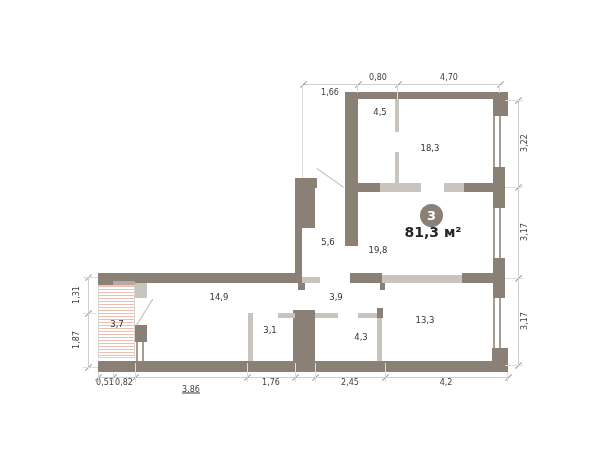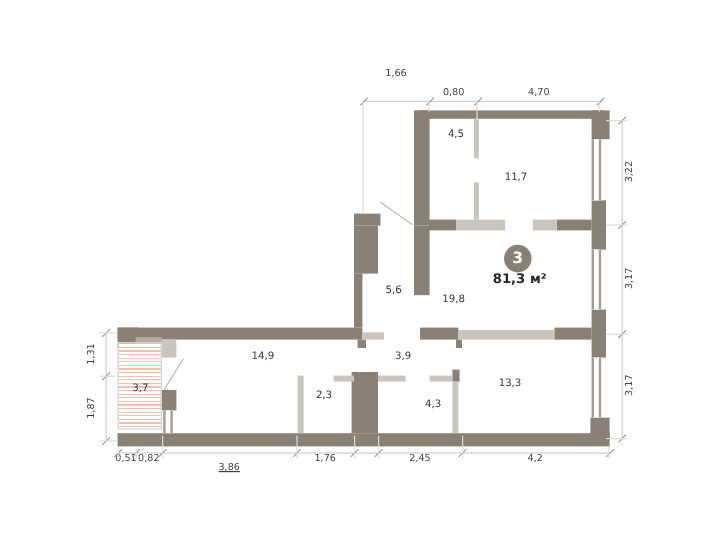--- a/index.html
+++ b/index.html
@@ -13,21 +13,21 @@
          background:repeating-linear-gradient(to bottom,#f3bdb0 0,#f3bdb0 1px,#ffffff 1px,#ffffff 3px);}
   .rlabel{position:absolute;font-size:8.5px;color:#333;transform:translate(-50%,-50%);white-space:nowrap;}
   .dlabel{position:absolute;font-size:8px;color:#3d3d3d;transform:translate(-50%,-50%);white-space:nowrap;}
   .dlabel.rot{transform:translate(-50%,-50%) rotate(-90deg);}
   .dline{position:absolute;background:#cfcfcd;}
   .ext{position:absolute;background:#dedcd9;}
   .tick{position:absolute;width:9px;height:1px;background:#9e9a94;transform:rotate(-45deg);}
   .leaf{position:absolute;height:1px;background:#bdbab5;transform-origin:0 0;}
   .badge{position:absolute;left:420px;top:204px;width:23px;height:23px;border-radius:50%;
          background:#8a8076;color:#fff;font-size:13px;font-weight:bold;text-align:center;line-height:23px;}
-  .area{position:absolute;left:433px;top:232px;font-size:11px;font-weight:bold;color:#262626;
+  .area{position:absolute;left:433px;top:232px;font-size:14px;font-weight:bold;color:#262626;
         transform:translate(-50%,-50%);white-space:nowrap;}
 </style>
 </head>
 <body>
 
 <div id="plan">
 
   <div class="wd" style="left:348px;top:92px;width:155px;height:7px;"></div>
   <div class="wd" style="left:345px;top:92px;width:13px;height:96px;"></div>
   <div class="wd" style="left:345px;top:188px;width:13px;height:58px;"></div>
@@ -72,36 +72,36 @@
 
   <div class="hatch" style="left:98px;top:285px;width:37px;height:73px;"></div>
 
   <div class="leaf" style="left:317px;top:168px;width:33px;transform:rotate(35deg);"></div>
   <div class="leaf" style="left:136px;top:325px;width:31px;transform:rotate(-58deg);"></div>
 
   <div class="badge">3</div>
   <div class="area">81,3 м²</div>
 
   <div class="rlabel" style="left:380px;top:112px;">4,5</div>
-  <div class="rlabel" style="left:430px;top:148px;">11,7</div>
+  <div class="rlabel" style="left:430px;top:148px;">18,3</div>
   <div class="rlabel" style="left:328px;top:242px;">5,6</div>
   <div class="rlabel" style="left:378px;top:250px;">19,8</div>
   <div class="rlabel" style="left:219px;top:297px;">14,9</div>
   <div class="rlabel" style="left:117px;top:324px;">3,7</div>
-  <div class="rlabel" style="left:270px;top:330px;">2,3</div>
+  <div class="rlabel" style="left:270px;top:330px;">3,1</div>
   <div class="rlabel" style="left:336px;top:297px;">3,9</div>
   <div class="rlabel" style="left:361px;top:337px;">4,3</div>
   <div class="rlabel" style="left:425px;top:320px;">13,3</div>
 
   <div class="dline" style="left:303px;top:84px;width:197px;height:1px;"></div>
   <div class="dline" style="left:518px;top:100px;width:1px;height:265px;"></div>
   <div class="dline" style="left:98px;top:377px;width:410px;height:1px;"></div>
   <div class="dline" style="left:88px;top:277px;width:1px;height:90px;"></div>
 
-  <div class="dlabel" style="left:330px;top:61px;text-align:center;">1,66</div>
+  <div class="dlabel" style="left:330px;top:92px;text-align:center;">1,66</div>
   <div class="dlabel" style="left:378px;top:77px;">0,80</div>
   <div class="dlabel" style="left:449px;top:77px;">4,70</div>
   <div class="dlabel rot" style="left:524px;top:143px;">3,22</div>
   <div class="dlabel rot" style="left:524px;top:232px;">3,17</div>
   <div class="dlabel rot" style="left:524px;top:321px;">3,17</div>
   <div class="dlabel" style="left:105px;top:382px;">0,51</div>
   <div class="dlabel" style="left:124px;top:382px;">0,82</div>
   <div class="dlabel" style="left:191px;top:389px;text-decoration:underline;">3,86</div>
   <div class="dlabel" style="left:271px;top:382px;">1,76</div>
   <div class="dlabel" style="left:350px;top:382px;">2,45</div>

